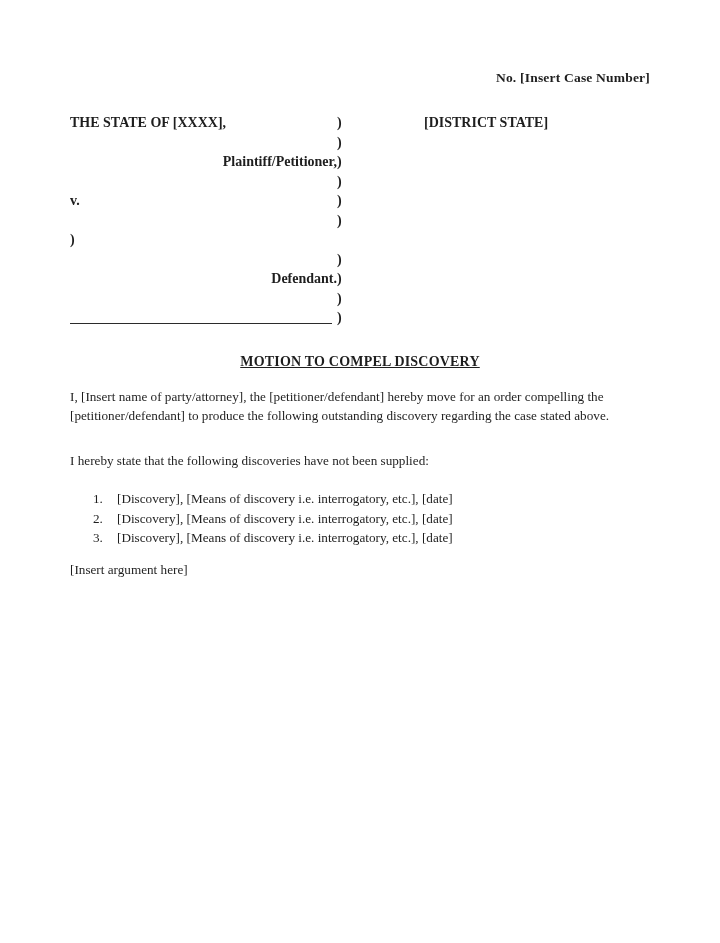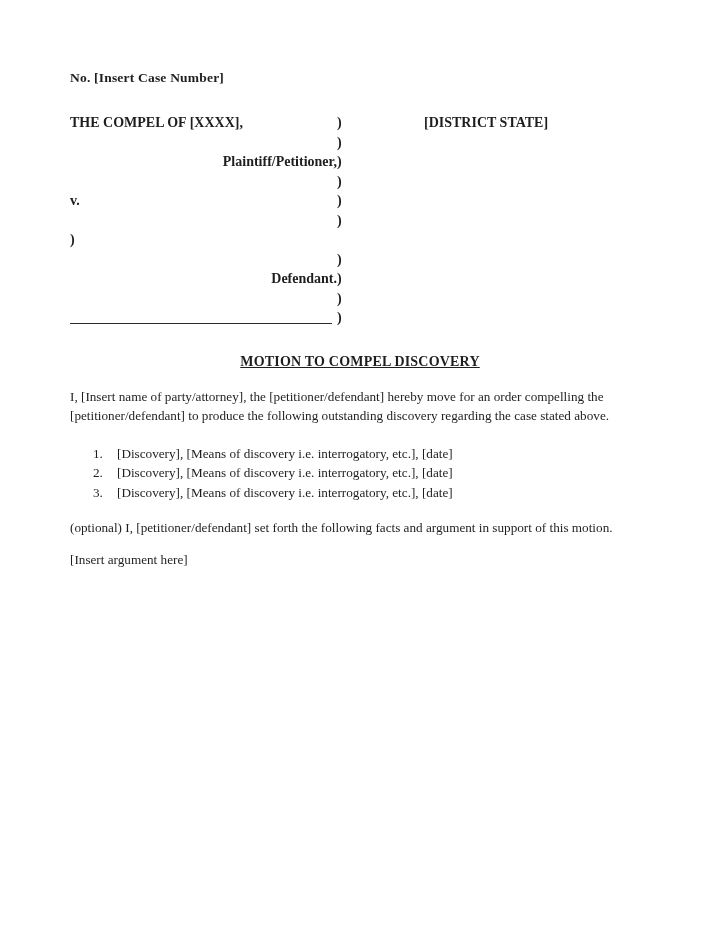--- a/index.html
+++ b/index.html
@@ -12,21 +12,21 @@
     color: #1e1e1e;
     overflow: hidden;
     box-sizing: border-box;
   }
   .content {
     padding: 68px 70px 0 70px;
   }
 
   
   .case-no {
-    text-align: left;
+    text-align: right;
     font-weight: 700;
     font-size: 13.5px;
     line-height: 20px;
     letter-spacing: 0.2px;
   }
 
   
   .caption { margin-top: 25px; }
   .cap-row {
     display: grid;
@@ -84,21 +84,21 @@
 </head>
 <body>
 
 <div class="page">
   <div class="content">
 
     <div class="case-no">No. [Insert Case Number]</div>
 
     <div class="caption">
       <div class="cap-row">
-        <div class="cap-left">THE COMPEL OF [XXXX],</div>
+        <div class="cap-left">THE STATE OF [XXXX],</div>
         <div class="cap-paren">)</div>
         <div class="cap-right">[DISTRICT STATE]</div>
       </div>
       <div class="cap-row">
         <div class="cap-left"></div>
         <div class="cap-paren">)</div>
         <div class="cap-right"></div>
       </div>
       <div class="cap-row">
         <div class="cap-left indent">Plaintiff/Petitioner,</div>
@@ -145,34 +145,34 @@
         <div class="cap-paren">)</div>
         <div class="cap-right"></div>
       </div>
     </div>
 
     <div class="title">MOTION TO COMPEL DISCOVERY</div>
 
     <div class="para mt15">I, [Insert name of party/attorney], the [petitioner/defendant] hereby move for an order compelling the [petitioner/defendant] to produce the following outstanding discovery regarding the case stated above.</div>
 
 
+    <div class="para mt26">I hereby state that the following discoveries have not been supplied:</div>
 
     <div class="list">
       <div class="list-row">
         <span class="list-num">1.</span>
         <span class="list-text">[Discovery], [Means of discovery i.e. interrogatory, etc.], [date]</span>
       </div>
       <div class="list-row">
         <span class="list-num">2.</span>
         <span class="list-text">[Discovery], [Means of discovery i.e. interrogatory, etc.], [date]</span>
       </div>
       <div class="list-row">
         <span class="list-num">3.</span>
         <span class="list-text">[Discovery], [Means of discovery i.e. interrogatory, etc.], [date]</span>
       </div>
     </div>
 
-    <div class="para mt16">(optional) I, [petitioner/defendant] set forth the following facts and argument in support of this motion.</div>
 
     <div class="para mt21">[Insert argument here]</div>
 
   </div>
 </div>
 
 </body></html>

